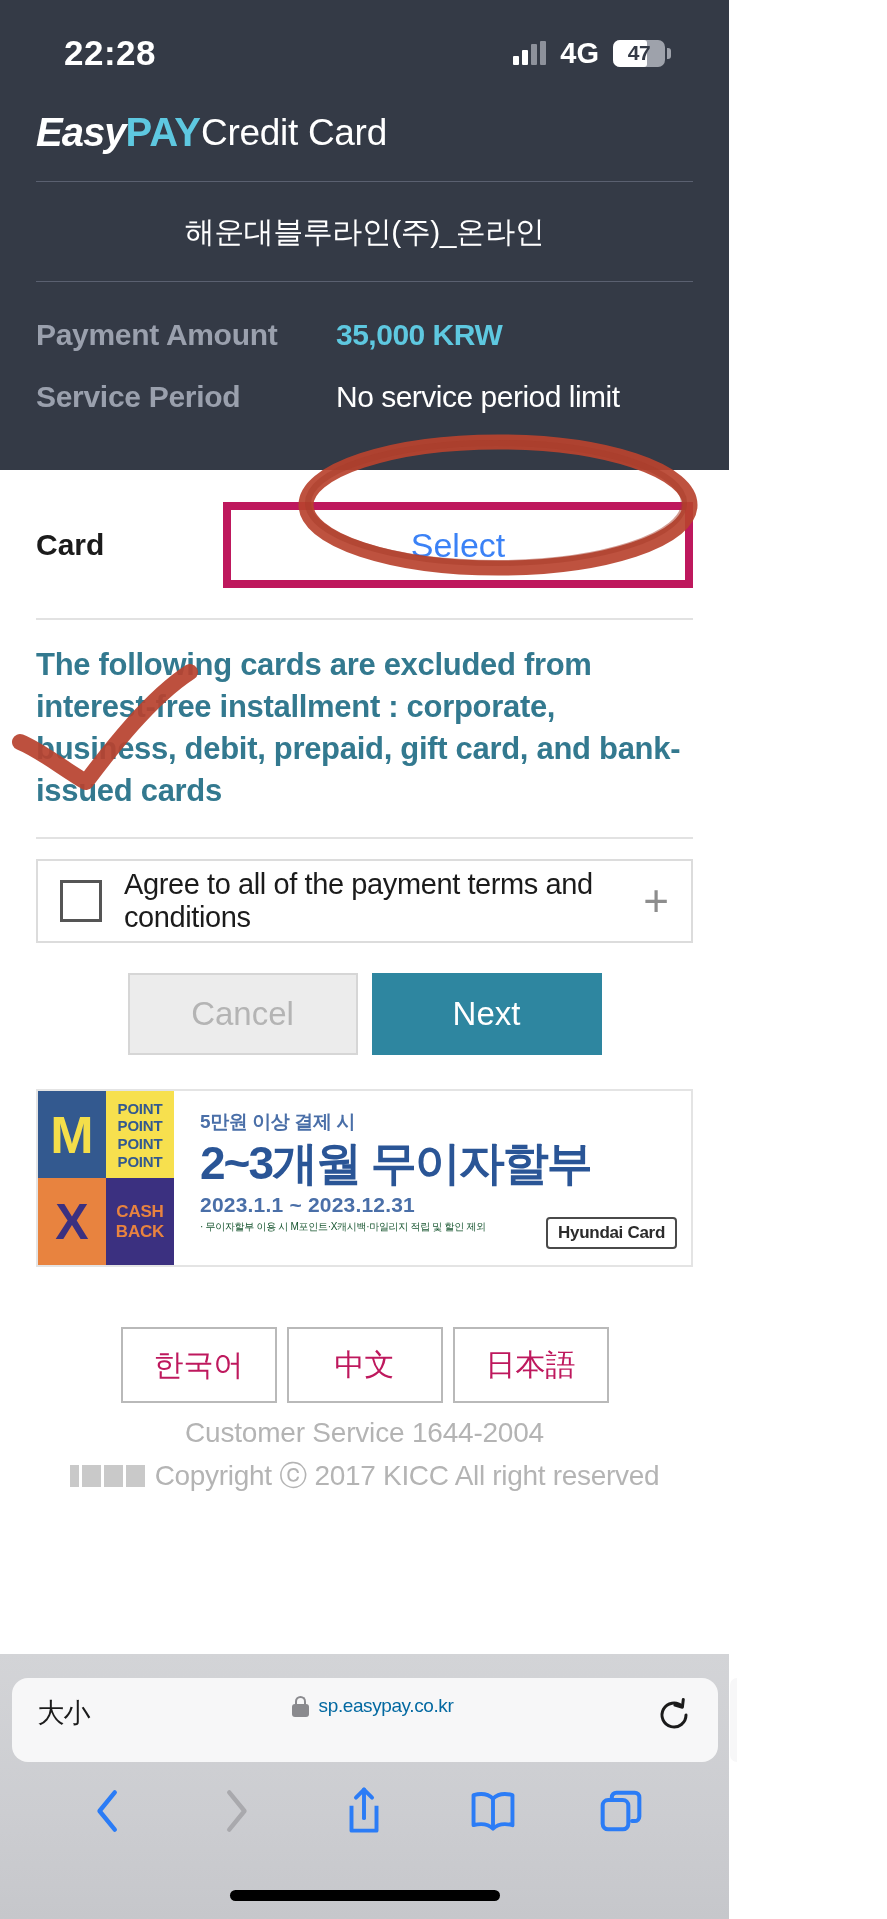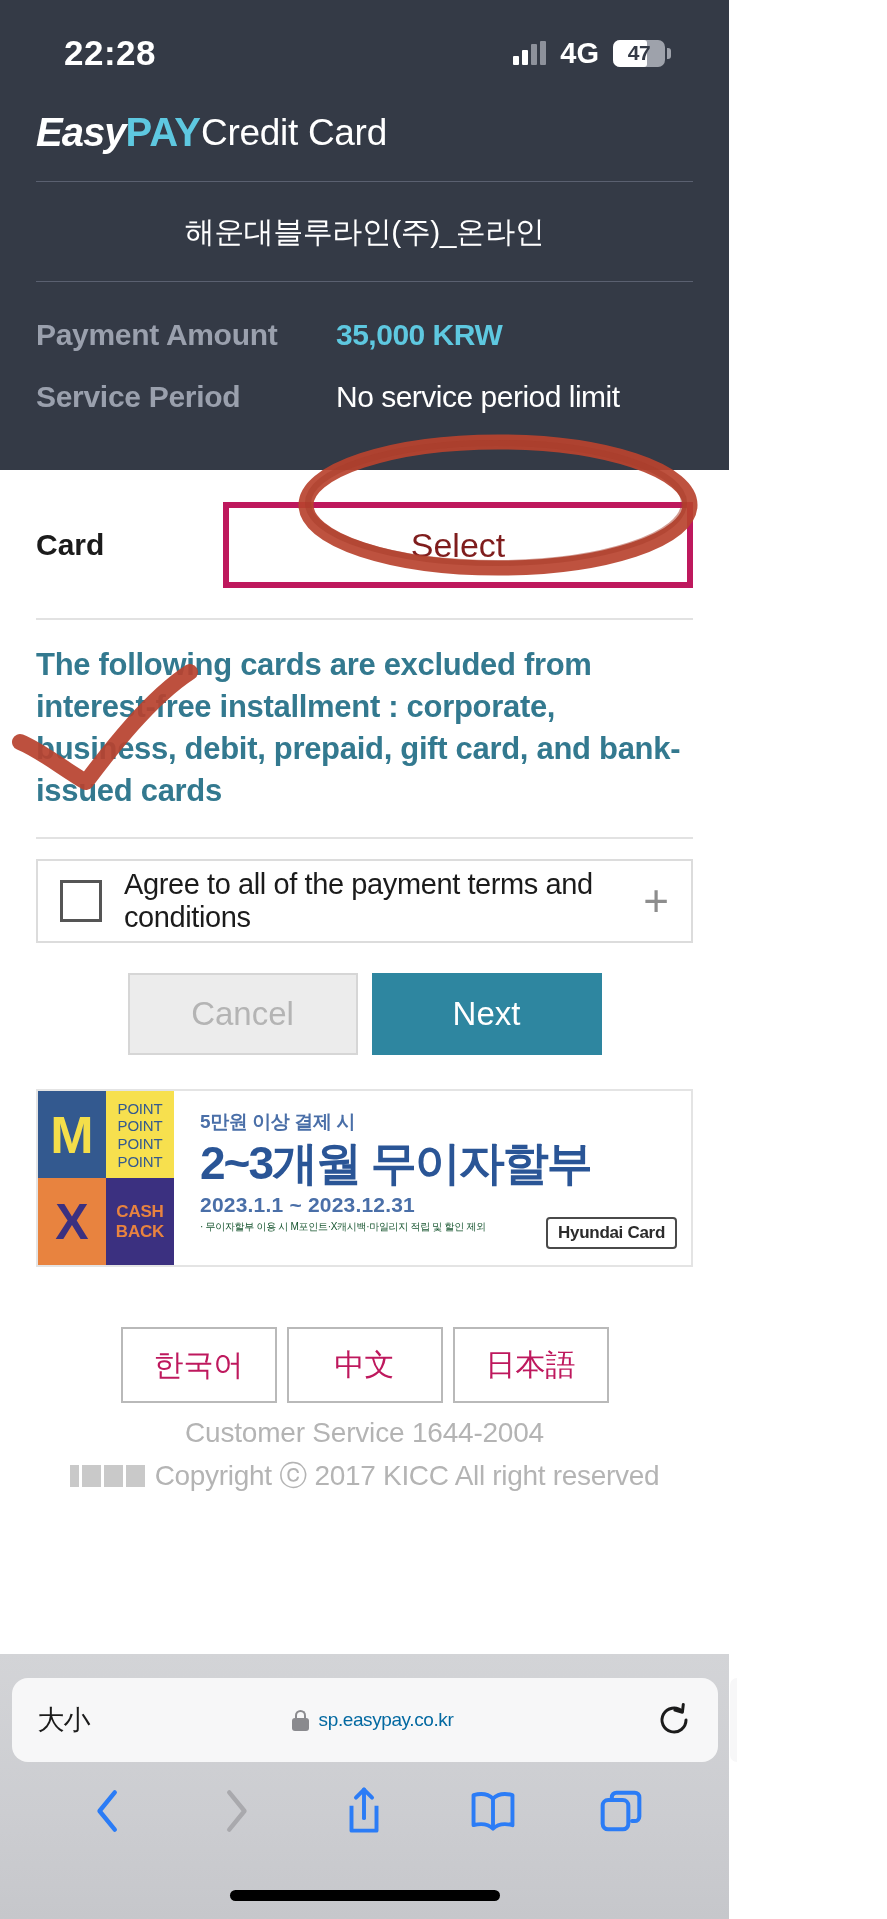--- a/index.html
+++ b/index.html
@@ -47,22 +47,22 @@
   .info-table { padding-top: 30px; }
   .info-row { display: flex; align-items: baseline; padding: 6px 0 22px; }
   .info-label { width: 300px; color: #9aa0ad; font-size: 30px; font-weight: bold; letter-spacing: -.3px; }
   .info-value { color: #ffffff; font-size: 30px; letter-spacing: -.5px; }
   .info-value.amount { color: #5ec8e0; font-weight: bold; }
 
   
   .content { background: #fff; padding: 0 36px; }
   .card-row { display: flex; align-items: center; padding: 32px 0 30px; }
   .card-label { font-size: 30px; font-weight: bold; color: #1b1b1b; flex: 1; }
-  .select-btn { width: 470px; height: 86px; border: 6px solid #be185d;
-                background: #fff; color: #7f1d1d; font-size: 34px;
+  .select-btn { width: 470px; height: 86px; border: 8px solid #be185d;
+                background: #fff; color: #3b82f6; font-size: 34px;
                 display: flex; align-items: center; justify-content: center;
                 font-family: "Liberation Sans", sans-serif; cursor: pointer; }
   .hr-gray { height: 2px; background: #e2e2e2; }
   .notice { color: #33798f; font-size: 31px; font-weight: bold; line-height: 1.35;
             padding: 24px 0 26px; letter-spacing: -.3px; }
   .agree-box { border: 2px solid #dcdcdc; height: 84px; display: flex;
                align-items: center; padding: 0 22px; margin-top: 20px; }
   .checkbox { width: 42px; height: 42px; border: 3px solid #555; background: #fff; flex: none; }
   .agree-text { flex: 1; font-size: 29px; color: #1b1b1b; padding-left: 22px; letter-spacing: -.4px; }
   .plus-icon { color: #8d8d8d; font-size: 44px; line-height: 1; font-weight: 300; }
@@ -71,21 +71,21 @@
          justify-content: center; font-size: 33px; cursor: pointer; }
   .btn-cancel { background: #ececec; border: 2px solid #d6d6d6; color: #b4b4b4; }
   .btn-next { background: #2e86a0; border: 2px solid #2e86a0; color: #fff; }
 
   
   .promo { border: 2px solid #e4e4e4; display: flex; height: 178px; overflow: hidden; }
   .promo-logo { width: 136px; flex: none; display: grid;
                 grid-template-columns: 1fr 1fr; grid-template-rows: 1fr 1fr; }
   .q { display: flex; align-items: center; justify-content: center; }
   .q-m { background: #33598f; color: #f4de4a; font-size: 52px; font-weight: bold; }
-  .q-point { background: #f7e04e; color: #33598f; font-size: 15px; font-weight: normal;
+  .q-point { background: #f7e04e; color: #33598f; font-size: 15px; font-weight: bold;
              line-height: 1.18; flex-direction: column; letter-spacing: -.2px; }
   .q-x { background: #e8833f; color: #3b3080; font-size: 50px; font-weight: bold; }
   .q-cash { background: #3b3080; color: #e8833f; font-size: 17px; font-weight: bold;
             line-height: 1.15; flex-direction: column; letter-spacing: -.2px; }
   .promo-body { flex: 1; padding: 18px 20px 10px 26px; position: relative; background:#fff; }
   .promo-kicker { color: #4a6fa8; font-size: 19px; font-weight: bold; letter-spacing: -.4px; }
   .promo-head { color: #2a5596; font-size: 46px; font-weight: bold;
                 letter-spacing: -2px; line-height: 1.08; padding: 4px 0 4px; }
   .promo-date { color: #4a6fa8; font-size: 21px; font-weight: bold; letter-spacing: .2px; }
   .promo-fine { color: #14532d; font-size: 10px; letter-spacing: -.3px; padding-top: 3px; }
@@ -113,21 +113,21 @@
   .annot-check { left: 10px; top: 664px; width: 210px; height: 135px; }
 
   
   .safari { position: absolute; left: 0; right: 0; bottom: 0; height: 265px;
             background: linear-gradient(180deg,#d3d4d7 0%,#cccdd1 60%,#c6c7cb 100%); }
   .urlbar-wrap { display: flex; align-items: center; padding: 24px 0 0; position: relative; }
   .tab-peek { width: 58px; height: 84px; background: #f7f7f8; border-radius: 14px; }
   .tab-peek.left { margin-left: -8px; border-radius: 0 14px 14px 0; }
   .tab-peek.right { margin-left: auto; margin-right: -8px; border-radius: 14px 0 0 14px; }
   .urlbar { flex: none; width: 706px; height: 84px; background: #f7f7f8; border-radius: 16px;
-            display: flex; align-items: center; padding: 17px 26px; margin: 0 12px; }
+            display: flex; align-items: flex-start; padding: 17px 26px; margin: 0 12px; }
   .aa-icon { font-size: 27px; color: #1b1b1b; letter-spacing: -1px; }
   .url-center { flex: 1; display: flex; align-items: center; justify-content: center; gap: 10px; }
   .lock-icon { width: 17px; height: 21px; position: relative; }
   .lock-body { position: absolute; bottom: 0; width: 17px; height: 13px; background: #8a8a8e; border-radius: 3px; }
   .lock-shackle { position: absolute; top: 0; left: 3px; width: 11px; height: 10px;
                   border: 2.5px solid #8a8a8e; border-bottom: none; border-radius: 6px 6px 0 0; }
   .url-text { font-size: 19px; color: #0369a1; letter-spacing: -.4px; }
   .toolbar { display: flex; align-items: center; justify-content: space-around;
              padding: 22px 44px 0; }
   .tb-icon { width: 54px; height: 54px; display: flex; align-items: center; justify-content: center; }

